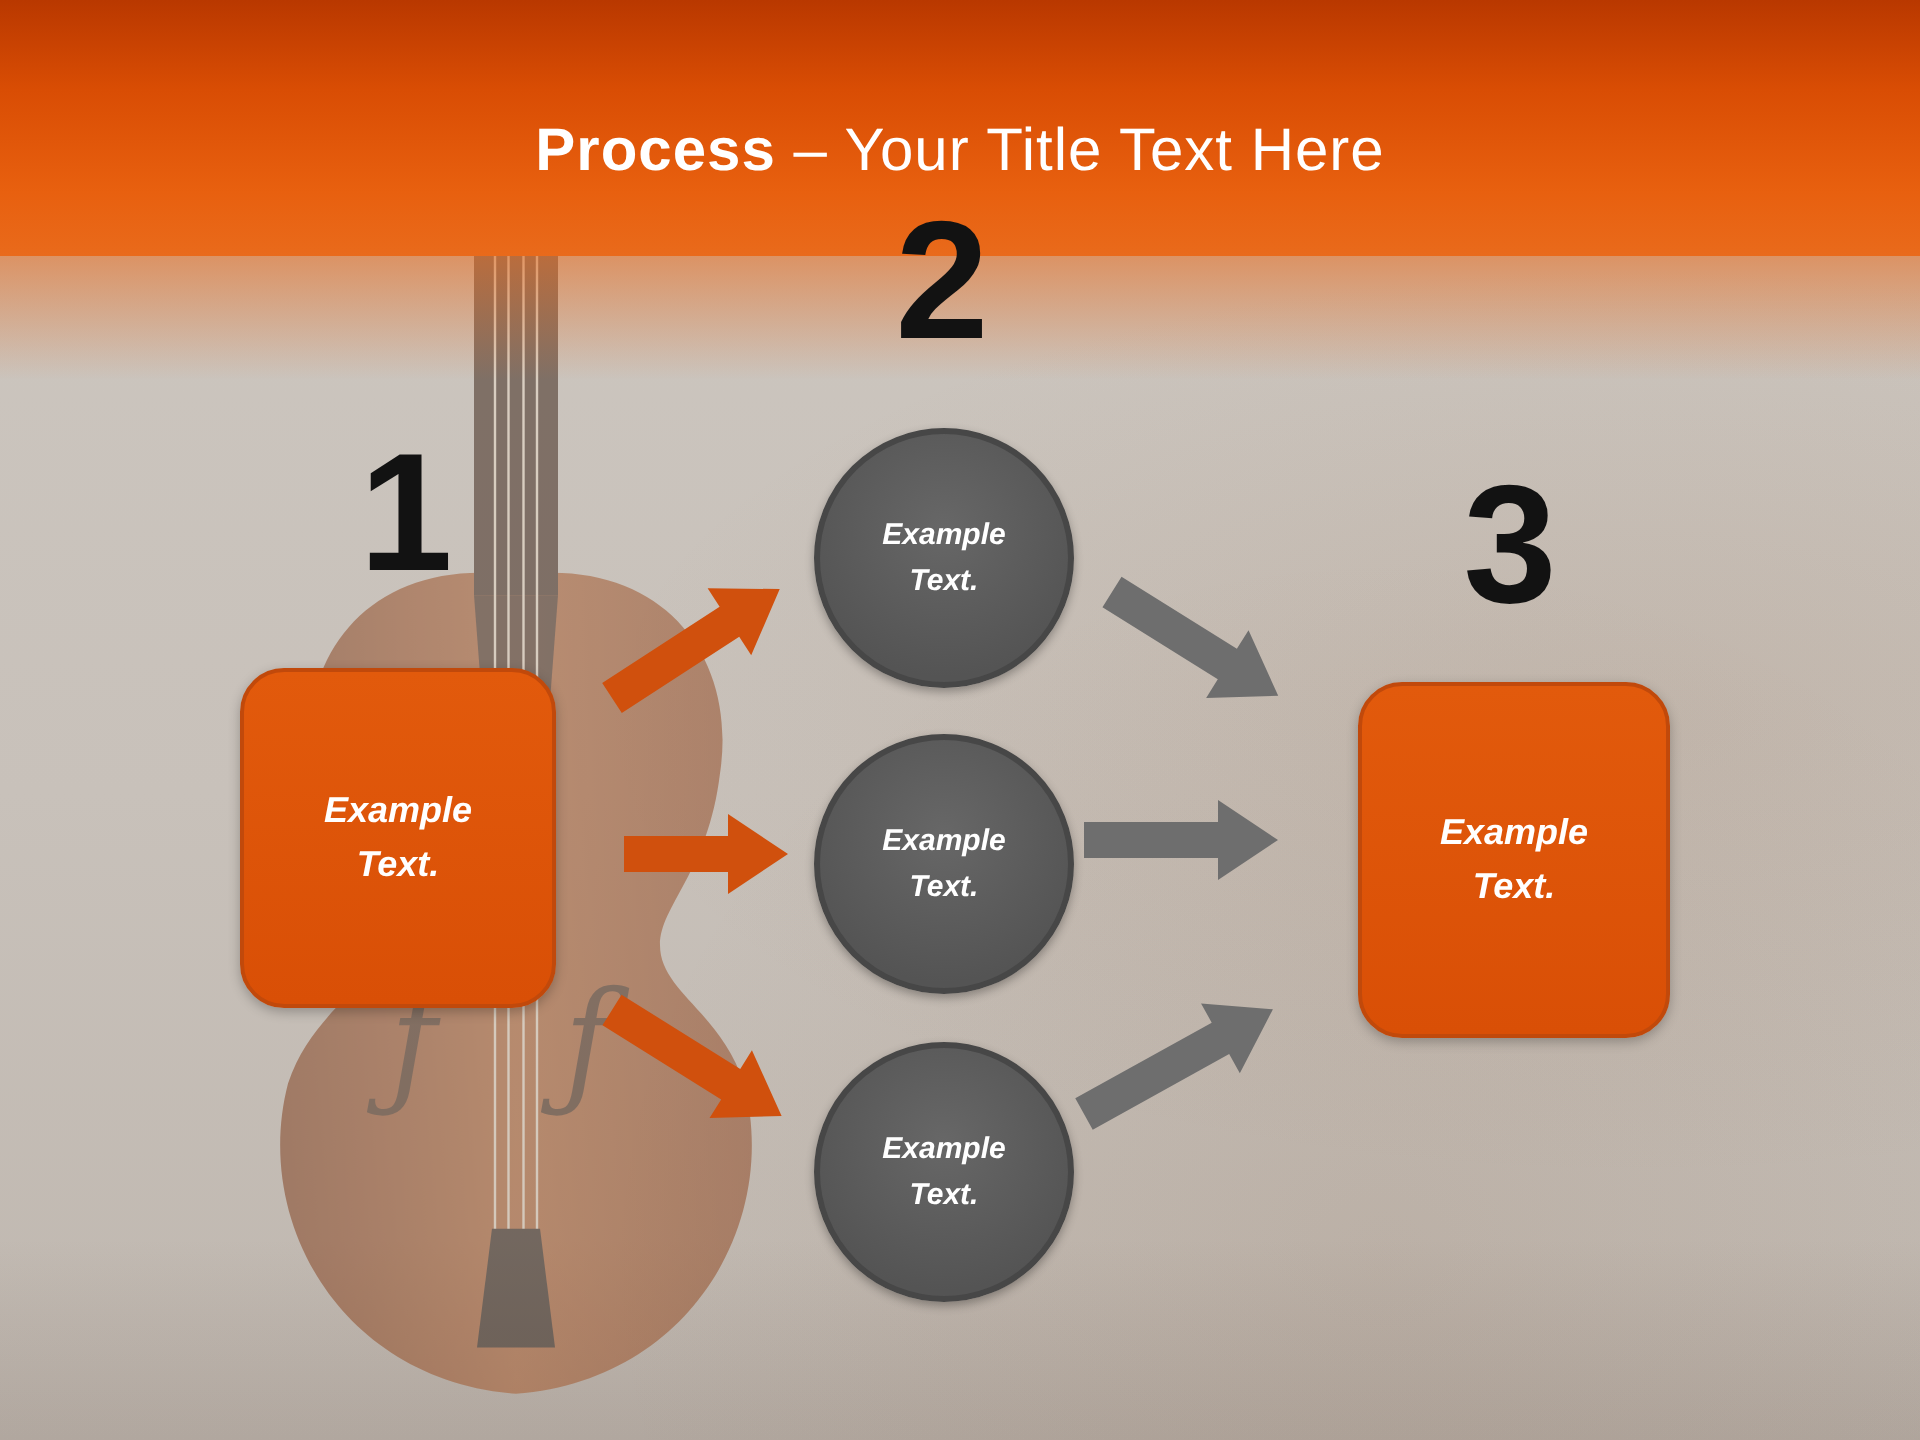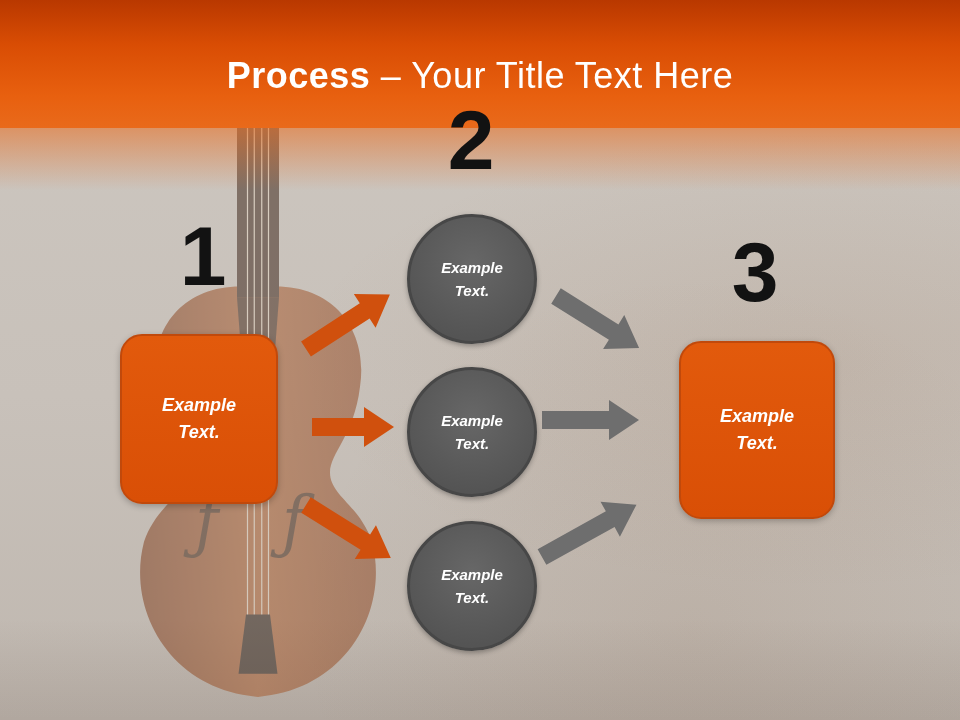--- a/index.html
+++ b/index.html
@@ -43,21 +43,21 @@
     height: 62px;
     background: linear-gradient(180deg, rgba(233,106,27,0.55), rgba(233,106,27,0));
     pointer-events: none;
   }
   .slide-title {
     position: absolute;
     top: 56px; left: 0;
     width: 960px;
     text-align: center;
     color: #FFFFFF;
-    font-size: 36px;
+    font-size: 30px;
     line-height: 40px;
     letter-spacing: 0.5px;
   }
   .slide-title .t-bold { font-weight: 700; }
   .slide-title .t-reg  { font-weight: 400; }
 
   
   .step-number {
     position: absolute;
     font-size: 84px;

